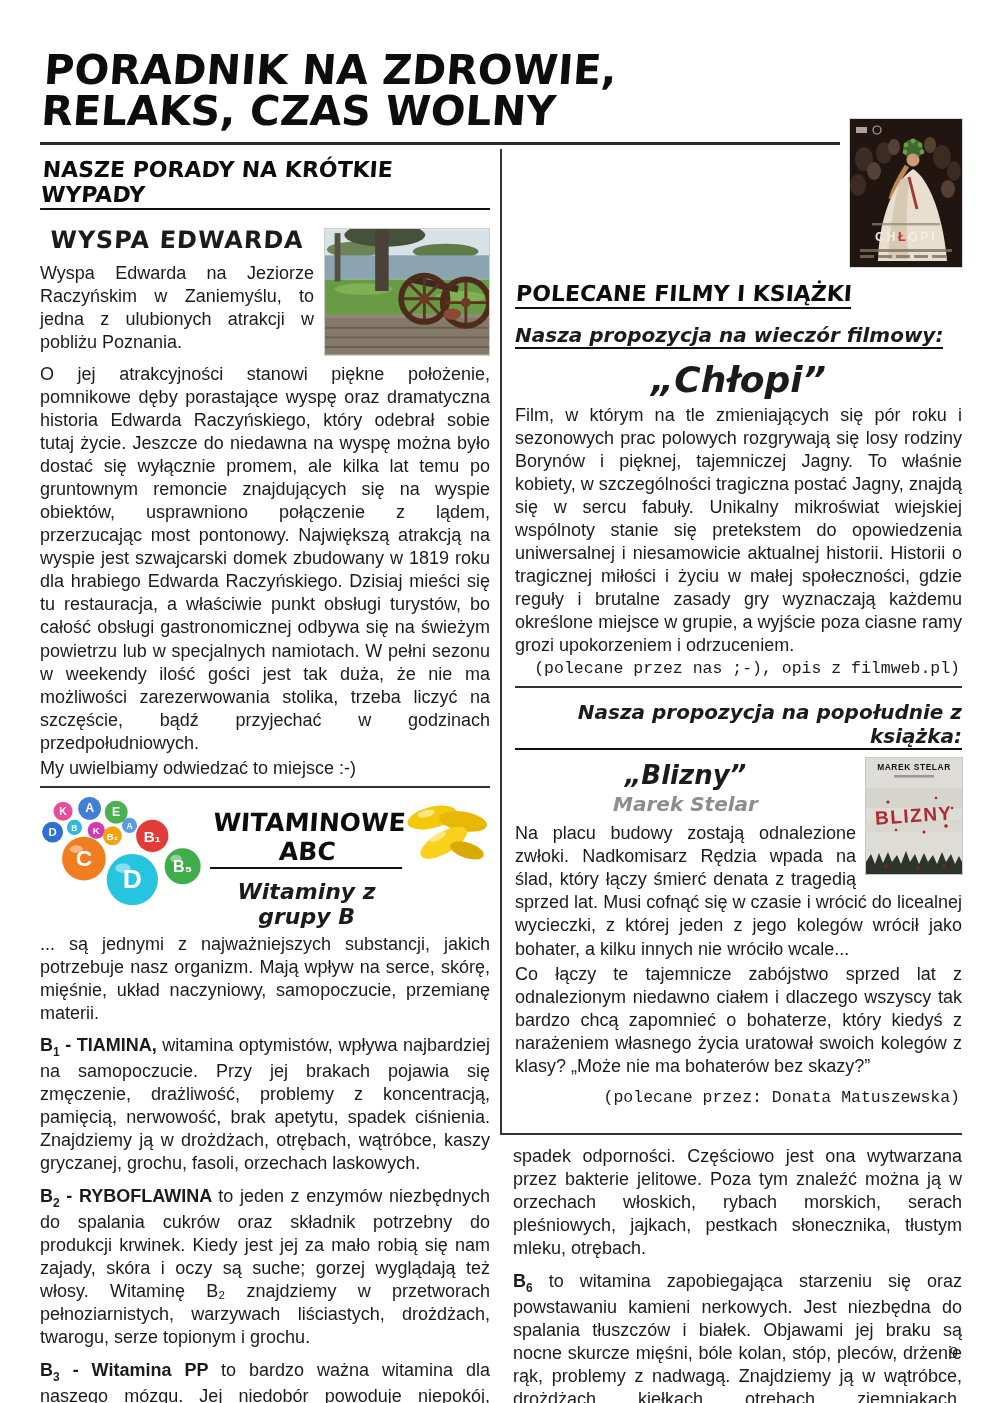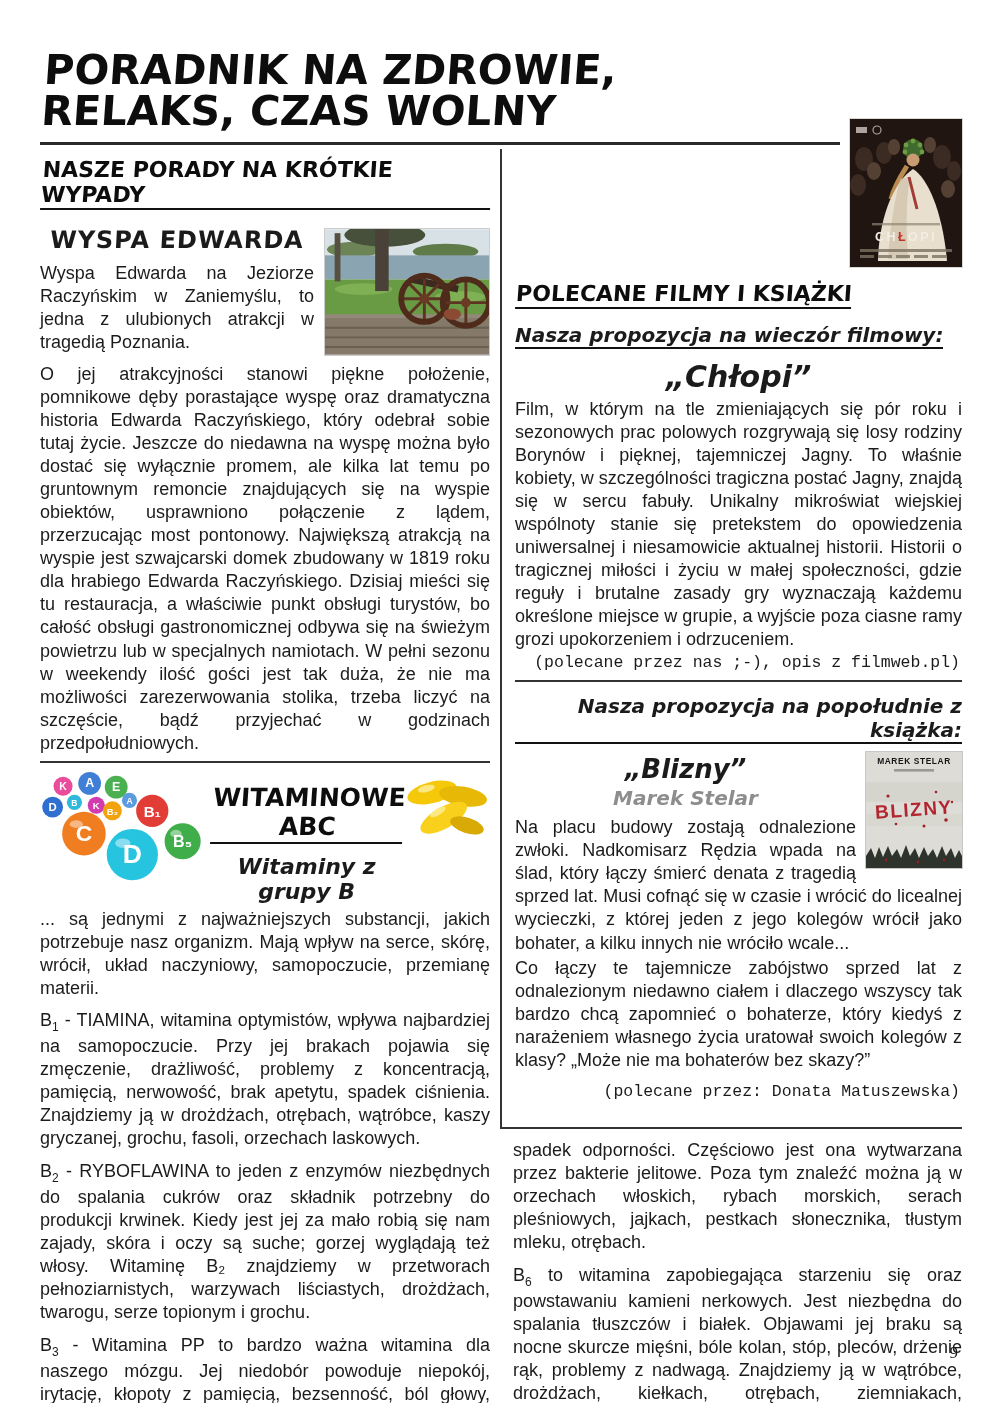--- a/index.html
+++ b/index.html
@@ -7,21 +7,21 @@
   body { font-family:"Liberation Sans","DejaVu Sans",sans-serif; color:#1b1b1b; }
   .page { position:relative; width:992px; height:1403px; padding:50px 30px 0 40px; }
 
   
   .marker { font-family:"DejaVu Sans","Liberation Sans",sans-serif; font-weight:900; transform:skewX(-4deg); transform-origin:left bottom; letter-spacing:0px; color:#0d0d0d; }
   h1.marker { font-size:41px; line-height:1.0; width:760px; }
   .title-rule { border-top:3px solid #2a2a2a; width:800px; margin-top:10px; }
   .col-header { display:inline-block; font-size:22px; border-bottom:2.5px solid #111; padding-bottom:1px; margin:8px 0 6px 0; }
   .hand { font-family:"DejaVu Sans",cursive,sans-serif; font-style:italic; font-weight:700; }
   .subhead { display:inline-block; font-size:20px; border-bottom:2px solid #111; margin:8px 0 4px 0;text-align:right; }
-  .work-title { text-align:center; font-size:30px; margin:6px 0 4px 0; }
+  .work-title { text-align:center; font-size:36px; margin:6px 0 4px 0; }
   .work-author { text-align:center; font-size:20px; color:#8d8d8d; margin:-2px 0 6px 0; }
 
   
   .columns { display:flex; align-items:flex-start; margin-top:4px; }
   .col-left  { width:460px; padding-right:10px; }
   .col-right { width:462px; }
   .reco-box { border-left:2px solid #333; border-bottom:2px solid #333; padding:2px 0 10px 13px; }
   .film-section { border-bottom:2px solid #333; padding-bottom:8px; margin-bottom:4px; }
 
   
@@ -35,21 +35,21 @@
   .photo-right { float:right; margin:2px 0 6px 10px; border:1px solid #cccccc; }
   .poster { float:right; margin:-32px 0 6px 10px; box-shadow:0 0 0 1px #d8d8d8; }
   .cover  { float:right; margin:4px 0 6px 10px; box-shadow:0 0 0 1px #c8c8c8; }
 
   
   .vit-header { display:flex; align-items:flex-start; margin:2px 0 4px 0; }
   .vit-center { flex:1; text-align:center; padding-top:12px; }
   .vit-title { display:inline-block; font-size:25px; border-bottom:2.5px solid #111; padding-bottom:1px; }
   .vit-sub { font-size:22px; margin-top:10px; font-weight:700; }
   p.vit-item { font-size:18px; line-height:1.28; text-align:justify; margin-bottom:10px; }
-  .vit-lead { font-weight:normal; }
+  .vit-lead { font-weight:bold; }
   .vit-lead sub { font-size:12px; }
 
   .page-number { position:absolute; right:34px; bottom:40px; font-family:"Liberation Serif",serif; font-size:17px; }
 
   svg text { font-family:"Liberation Sans",sans-serif; }
 </style>
 </head>
 <body>
 
 <div class="page">
@@ -92,22 +92,23 @@
           <g stroke="#5d3422" stroke-width="3">
             <line x1="146" y1="52" x2="146" y2="100"></line>
               <line x1="122" y1="76" x2="170" y2="76"></line>
           </g>
           <circle cx="146" cy="76" r="24" fill="none" stroke="#4f2b1b" stroke-width="6"></circle>
           <circle cx="146" cy="76" r="5" fill="#6b3a24"></circle>
           <ellipse cx="132" cy="88" rx="9" ry="6" fill="#8a4a33"></ellipse>
         </svg>
 
         <div class="article-title">WYSPA EDWARDA</div>
-        <p class="body">Wyspa Edwarda na Jeziorze Raczyńskim w Zaniemyślu, to jedna z ulubionych atrakcji w tragedią Poznania.</p>
+        <p class="body">Wyspa Edwarda na Jeziorze Raczyńskim w Zaniemyślu, to jedna z ulubionych atrakcji w pobliżu Poznania.</p>
         <p class="body tight">O jej atrakcyjności stanowi piękne położenie, pomnikowe dęby porastające wyspę oraz dramatyczna historia Edwarda Raczyńskiego, który odebrał sobie tutaj życie. Jeszcze do niedawna na wyspę można było dostać się wyłącznie promem, ale kilka lat temu po gruntownym remoncie znajdujących się na wyspie obiektów, usprawniono połączenie z lądem, przerzucając most pontonowy. Największą atrakcją na wyspie jest szwajcarski domek zbudowany w 1819 roku dla hrabiego Edwarda Raczyńskiego. Dzisiaj mieści się tu restauracja, a właściwie punkt obsługi turystów, bo całość obsługi gastronomicznej odbywa się na świeżym powietrzu lub w specjalnych namiotach. W pełni sezonu w weekendy ilość gości jest tak duża, że nie ma możliwości zarezerwowania stolika, trzeba liczyć na szczęście, bądź przyjechać w godzinach przedpołudniowych.</p>
+        <p class="body tight">My uwielbiamy odwiedzać to miejsce :-)</p>
       </div>
 
       <div class="left-rule"></div>
 
       
       <div>
         <div class="vit-header">
           <svg width="172" height="112" viewBox="0 0 175 118" aria-hidden="true">
             <circle cx="22" cy="16" r="10" fill="#ea4c9c"></circle>
             <circle cx="50" cy="13" r="12" fill="#3f7fd6"></circle>
@@ -148,21 +149,21 @@
               <ellipse cx="30" cy="22" rx="26" ry="11" transform="rotate(-14 30 22)" fill="#f6c80a"></ellipse>
               <ellipse cx="62" cy="26" rx="25" ry="10" transform="rotate(10 62 26)" fill="#e8b806"></ellipse>
               <ellipse cx="42" cy="48" rx="27" ry="11" transform="rotate(-30 42 48)" fill="#f9d11c"></ellipse>
               <ellipse cx="66" cy="56" rx="18" ry="8" transform="rotate(18 66 56)" fill="#d9a905"></ellipse>
               <ellipse cx="24" cy="18" rx="9" ry="3.5" transform="rotate(-14 24 18)" fill="#fdeb8e" opacity="0.9"></ellipse>
               <ellipse cx="36" cy="42" rx="9" ry="3.5" transform="rotate(-30 36 42)" fill="#fdeb8e" opacity="0.9"></ellipse>
             </g>
           </svg>
         </div>
 
-        <p class="body">... są jednymi z najważniejszych substancji, jakich potrzebuje nasz organizm. Mają wpływ na serce, skórę, wrócił, układ naczyniowy, samopoczucie, przemianę materii.</p>
+        <p class="body">... są jednymi z najważniejszych substancji, jakich potrzebuje nasz organizm. Mają wpływ na serce, skórę, mięśnie, układ naczyniowy, samopoczucie, przemianę materii.</p>
 
         <p class="vit-item"><strong class="vit-lead"><span>B</span><sub>1</sub><span> - TIAMINA, </span></strong><span>witamina optymistów, wpływa najbardziej na samopoczucie. Przy jej brakach pojawia się zmęczenie, drażliwość, problemy z koncentracją, pamięcią, nerwowość, brak apetytu, spadek ciśnienia. Znajdziemy ją w drożdżach, otrębach, wątróbce, kaszy gryczanej, grochu, fasoli, orzechach laskowych.</span></p>
         <p class="vit-item"><strong class="vit-lead"><span>B</span><sub>2</sub><span> - RYBOFLAWINA </span></strong><span>to jeden z enzymów niezbędnych do spalania cukrów oraz składnik potrzebny do produkcji krwinek. Kiedy jest jej za mało robią się nam zajady, skóra i oczy są suche; gorzej wyglądają też włosy. Witaminę B₂ znajdziemy w przetworach pełnoziarnistych, warzywach liściastych, drożdżach, twarogu, serze topionym i grochu.</span></p>
         <p class="vit-item"><strong class="vit-lead"><span>B</span><sub>3</sub><span> - Witamina PP </span></strong><span>to bardzo ważna witamina dla naszego mózgu. Jej niedobór powoduje niepokój, irytację, kłopoty z pamięcią, bezsenność, ból głowy, nadkwasotę, problemy z przemianą materii.</span></p>
 
       </div>
     </div>
 
     <div class="col-right">
 

